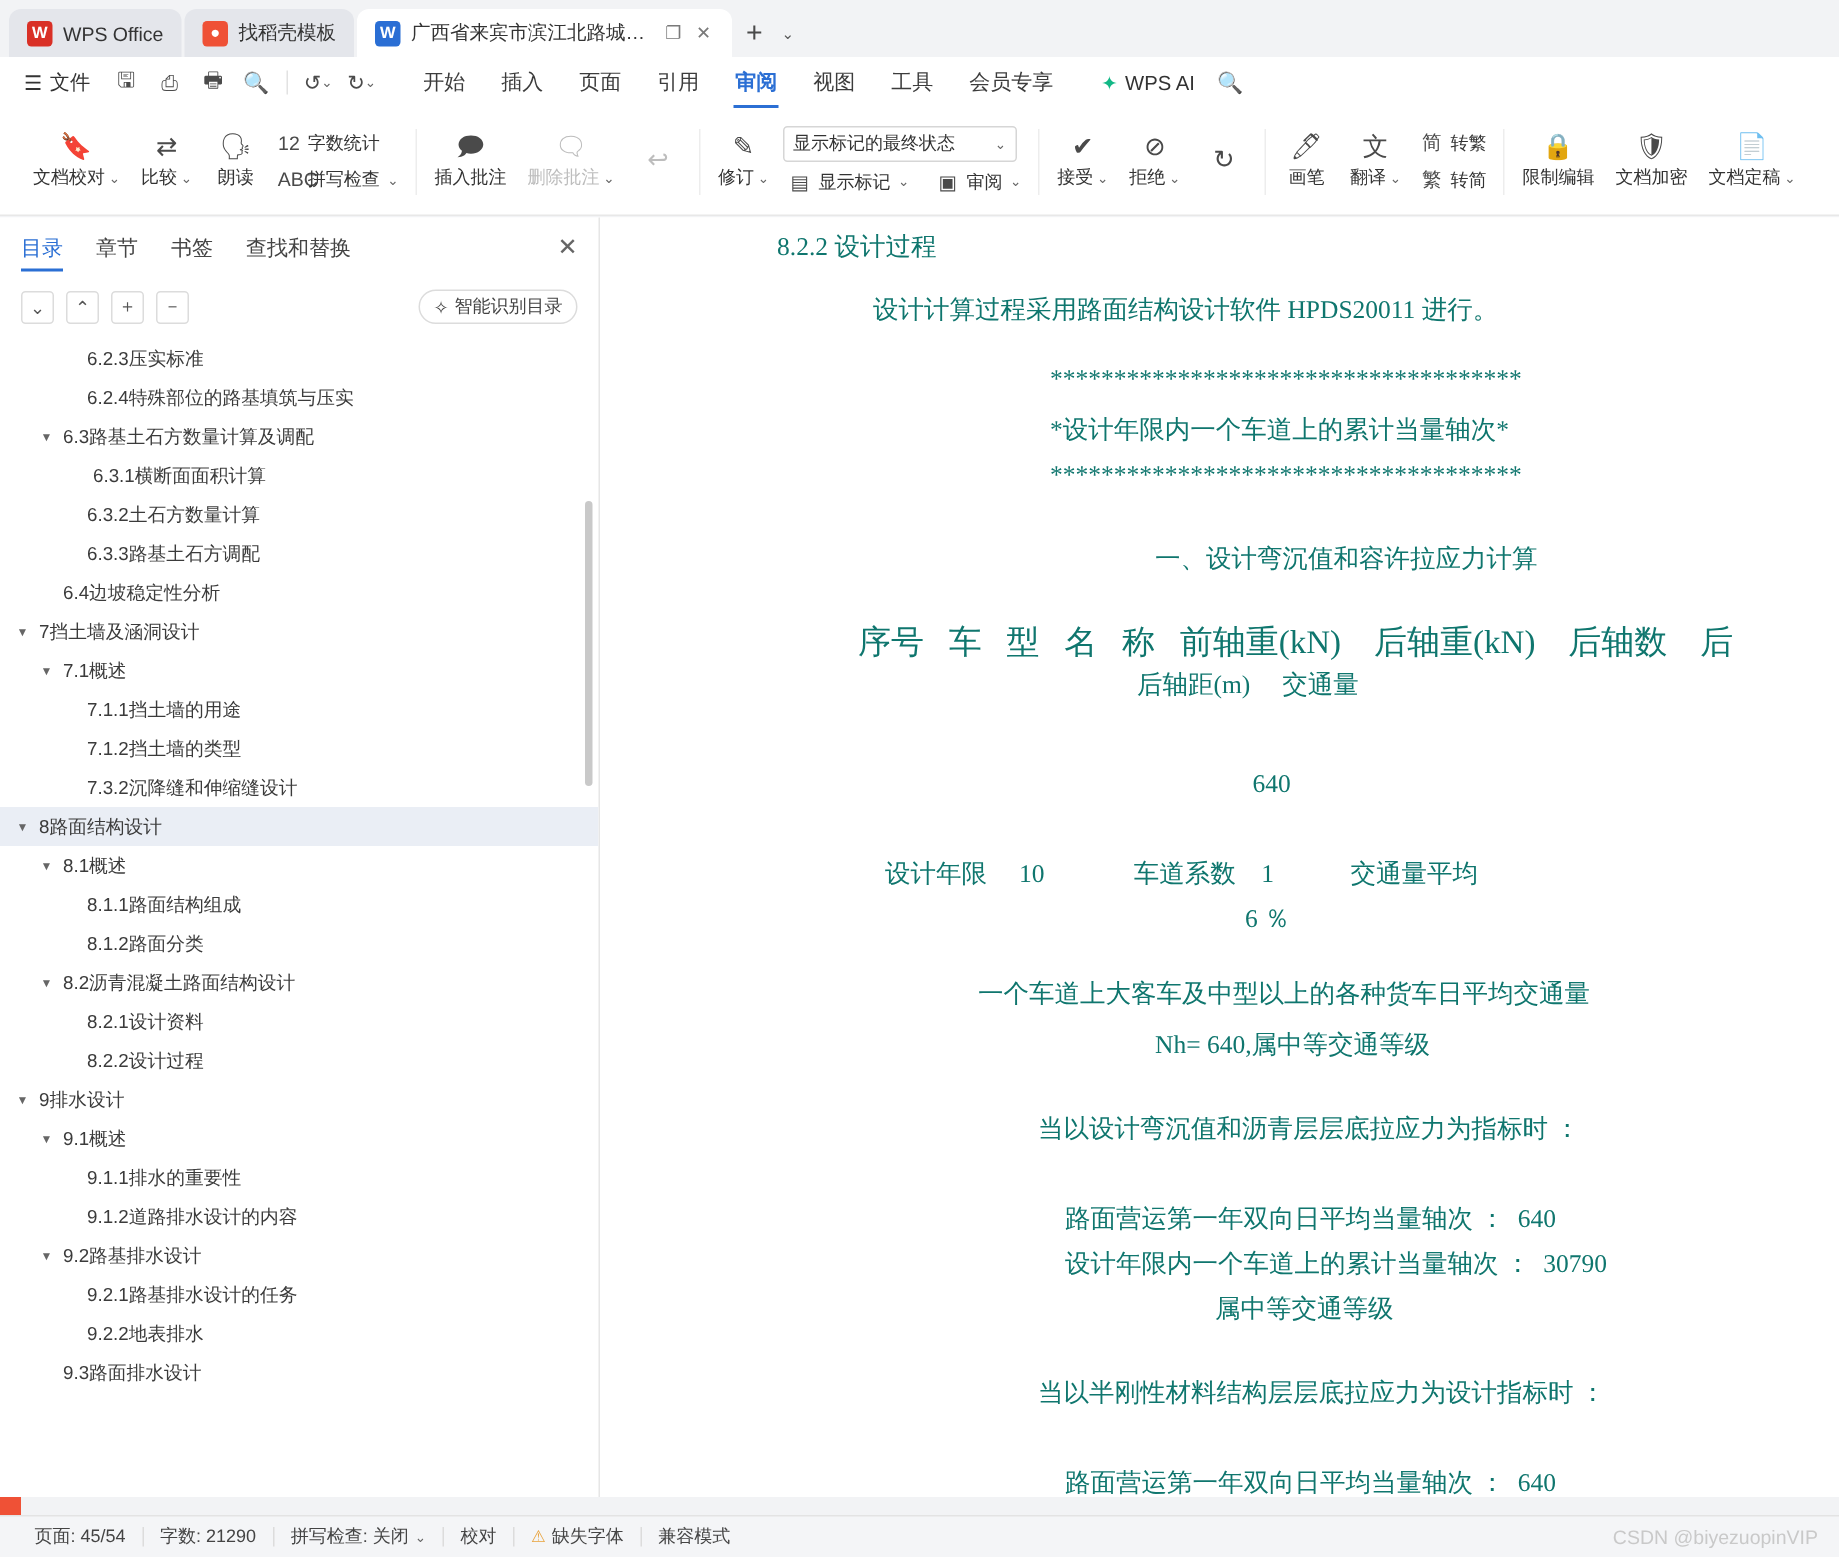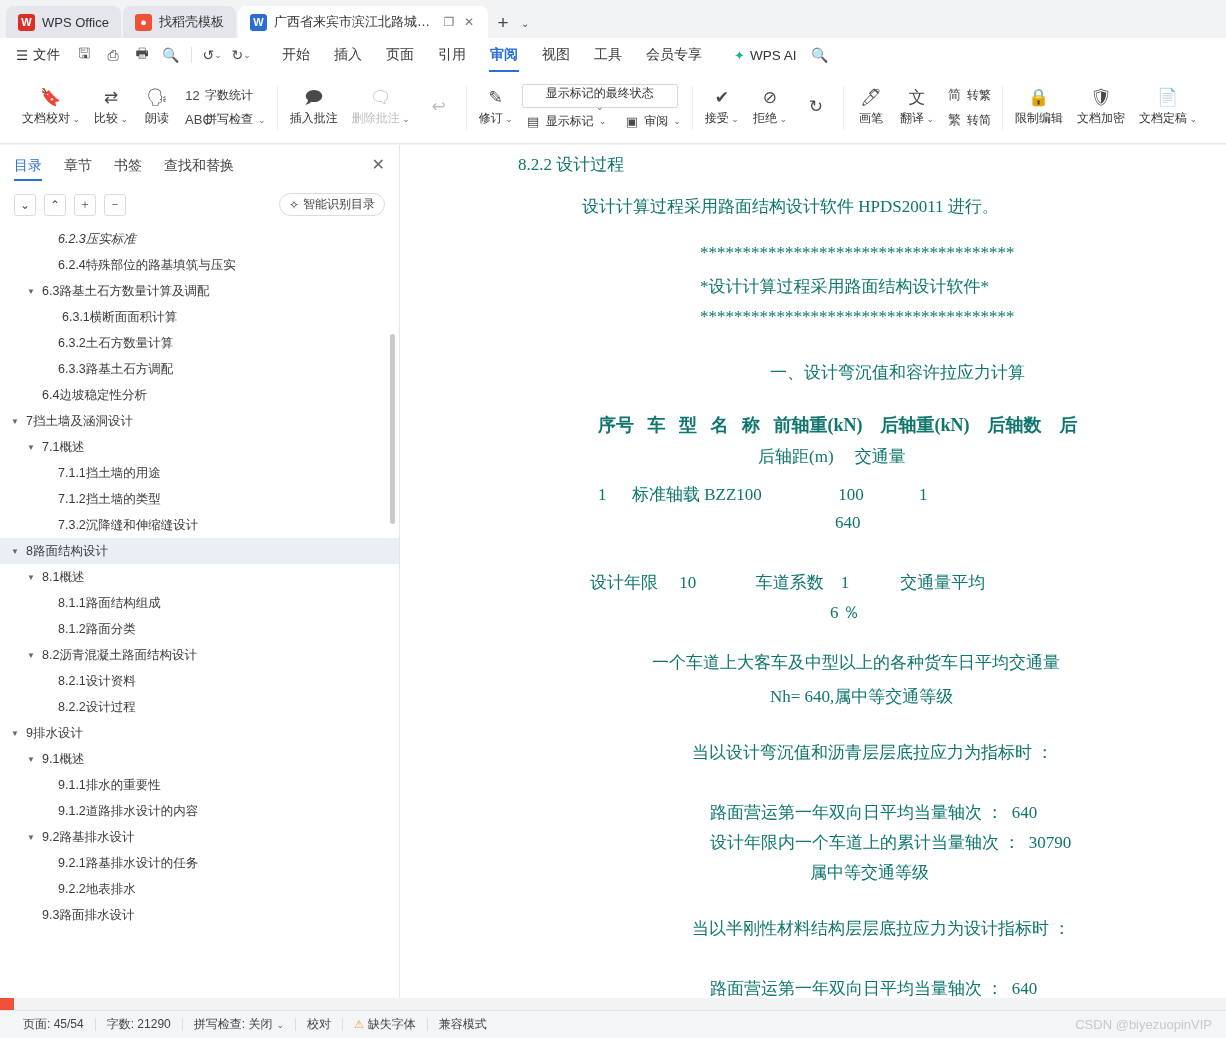--- a/index.html
+++ b/index.html
@@ -107,21 +107,21 @@
   .rcol { display: flex; flex-direction: column; gap: 3px; justify-content: center; }
   .rsmall {
     display: flex; align-items: center; gap: 5px; font-size: 12px; color: #333;
     padding: 2px 4px; border-radius: 3px; white-space: nowrap;
   }
   .rsmall .g { font-size: 13px; color: #4a4a4a; width: 15px; text-align: center; }
   .caret { font-size: 9px; color: #666; }
   .combo {
     width: 156px; height: 24px; border: 1px solid #d6d6d6; border-radius: 3px;
     display: flex; align-items: center; justify-content: space-between;
-    padding: 0 6px; font-size: 12px; color: #333; background: #fff; flex-direction: column;
+    padding: 0 6px; font-size: 12px; color: #333; background: #fff;
   }
 
   
   .workarea {
     position: absolute;
     top: 145px; left: 0; right: 0; bottom: 40px;
     display: flex;
     background: #ffffff;
   }
 
@@ -409,21 +409,21 @@
       <div class="ntool">－</div>
       <div class="smartbtn">
         <span>✧</span>
         <span>智能识别目录</span>
       </div>
     </div>
     <div class="toclist" id="toclist">
       <div class="tocscroll"></div>
     <div class="tocitem">
           <span class="tocarrow empty" style="margin-left: 40px;">▼</span>
-          <span style="margin-left: 4px; font-style: italic;">6.2.3压实标准</span>
+          <span style="margin-left: 4px;">6.2.3压实标准</span>
         </div>
         <div class="tocitem">
           <span class="tocarrow empty" style="margin-left: 40px;">▼</span>
           <span style="margin-left: 4px;">6.2.4特殊部位的路基填筑与压实</span>
         </div>
         <div class="tocitem">
           <span class="tocarrow" style="margin-left: 24px;">▼</span>
           <span style="margin-left: 4px;">6.3路基土石方数量计算及调配</span>
         </div>
         <div class="tocitem">
@@ -525,26 +525,25 @@
       </div>
     <div class="navresize"></div>
   </div>
 
   <div class="docarea">
     <div class="page">
       <div class="doc-inner" id="docinner">
           <div class="pline" style="left: 118px; top: 2px; font-size: 17px;">8.2.2 设计过程</div>
           <div class="pline" style="left: 182px; top: 44px; font-size: 17px;">设计计算过程采用路面结构设计软件 HPDS20011 进行。</div>
           <div class="pline" style="left: 300px; top: 92px; font-size: 17px;">*************************************</div>
-          <div class="pline" style="left: 300px; top: 124px; font-size: 17px;">*设计计算过程采用路面结构设计软件*</div>
+          <div class="pline" style="left: 300px; top: 124px; font-size: 17px;">*设计年限内一个车道上的累计当量轴次*</div>
           <div class="pline" style="left: 300px; top: 156px; font-size: 17px;">*************************************</div>
           <div class="pline" style="left: 370px; top: 210px; font-size: 17px; text-align: center;">一、设计弯沉值和容许拉应力计算</div>
-          <div class="pline" style="left: 198px; top: 262px; font-size: 18px; font-weight: bold;">序号   车   型   名   称   前轴重(kN)    后轴重(kN)    后轴数    后</div>
+          <div class="pline" style="left: 172px; top: 262px; font-size: 22px;">序号   车   型   名   称   前轴重(kN)    后轴重(kN)    后轴数    后</div>
           <div class="pline" style="left: 358px; top: 294px; font-size: 17px;">后轴距(m)     交通量</div>
-          <div class="pline" style="left: 198px; top: 332px; font-size: 17px;">1      标准轴载 BZZ100                  100             1</div>
           <div class="pline" style="left: 435px; top: 362px; font-size: 17px;">640</div>
           <div class="pline" style="left: 190px; top: 420px; font-size: 17px;">设计年限     10              车道系数    1            交通量平均</div>
           <div class="pline" style="left: 430px; top: 450px; font-size: 17px;">6 ％</div>
           <div class="pline" style="left: 252px; top: 500px; font-size: 17px;">一个车道上大客车及中型以上的各种货车日平均交通量</div>
           <div class="pline" style="left: 370px; top: 534px; font-size: 17px;">Nh= 640,属中等交通等级</div>
           <div class="pline" style="left: 292px; top: 590px; font-size: 17px;">当以设计弯沉值和沥青层层底拉应力为指标时 ：</div>
           <div class="pline" style="left: 310px; top: 650px; font-size: 17px;">路面营运第一年双向日平均当量轴次 ：  640</div>
           <div class="pline" style="left: 310px; top: 680px; font-size: 17px;">设计年限内一个车道上的累计当量轴次 ：  30790</div>
           <div class="pline" style="left: 410px; top: 710px; font-size: 17px;">属中等交通等级</div>
           <div class="pline" style="left: 292px; top: 766px; font-size: 17px;">当以半刚性材料结构层层底拉应力为设计指标时 ：</div>

